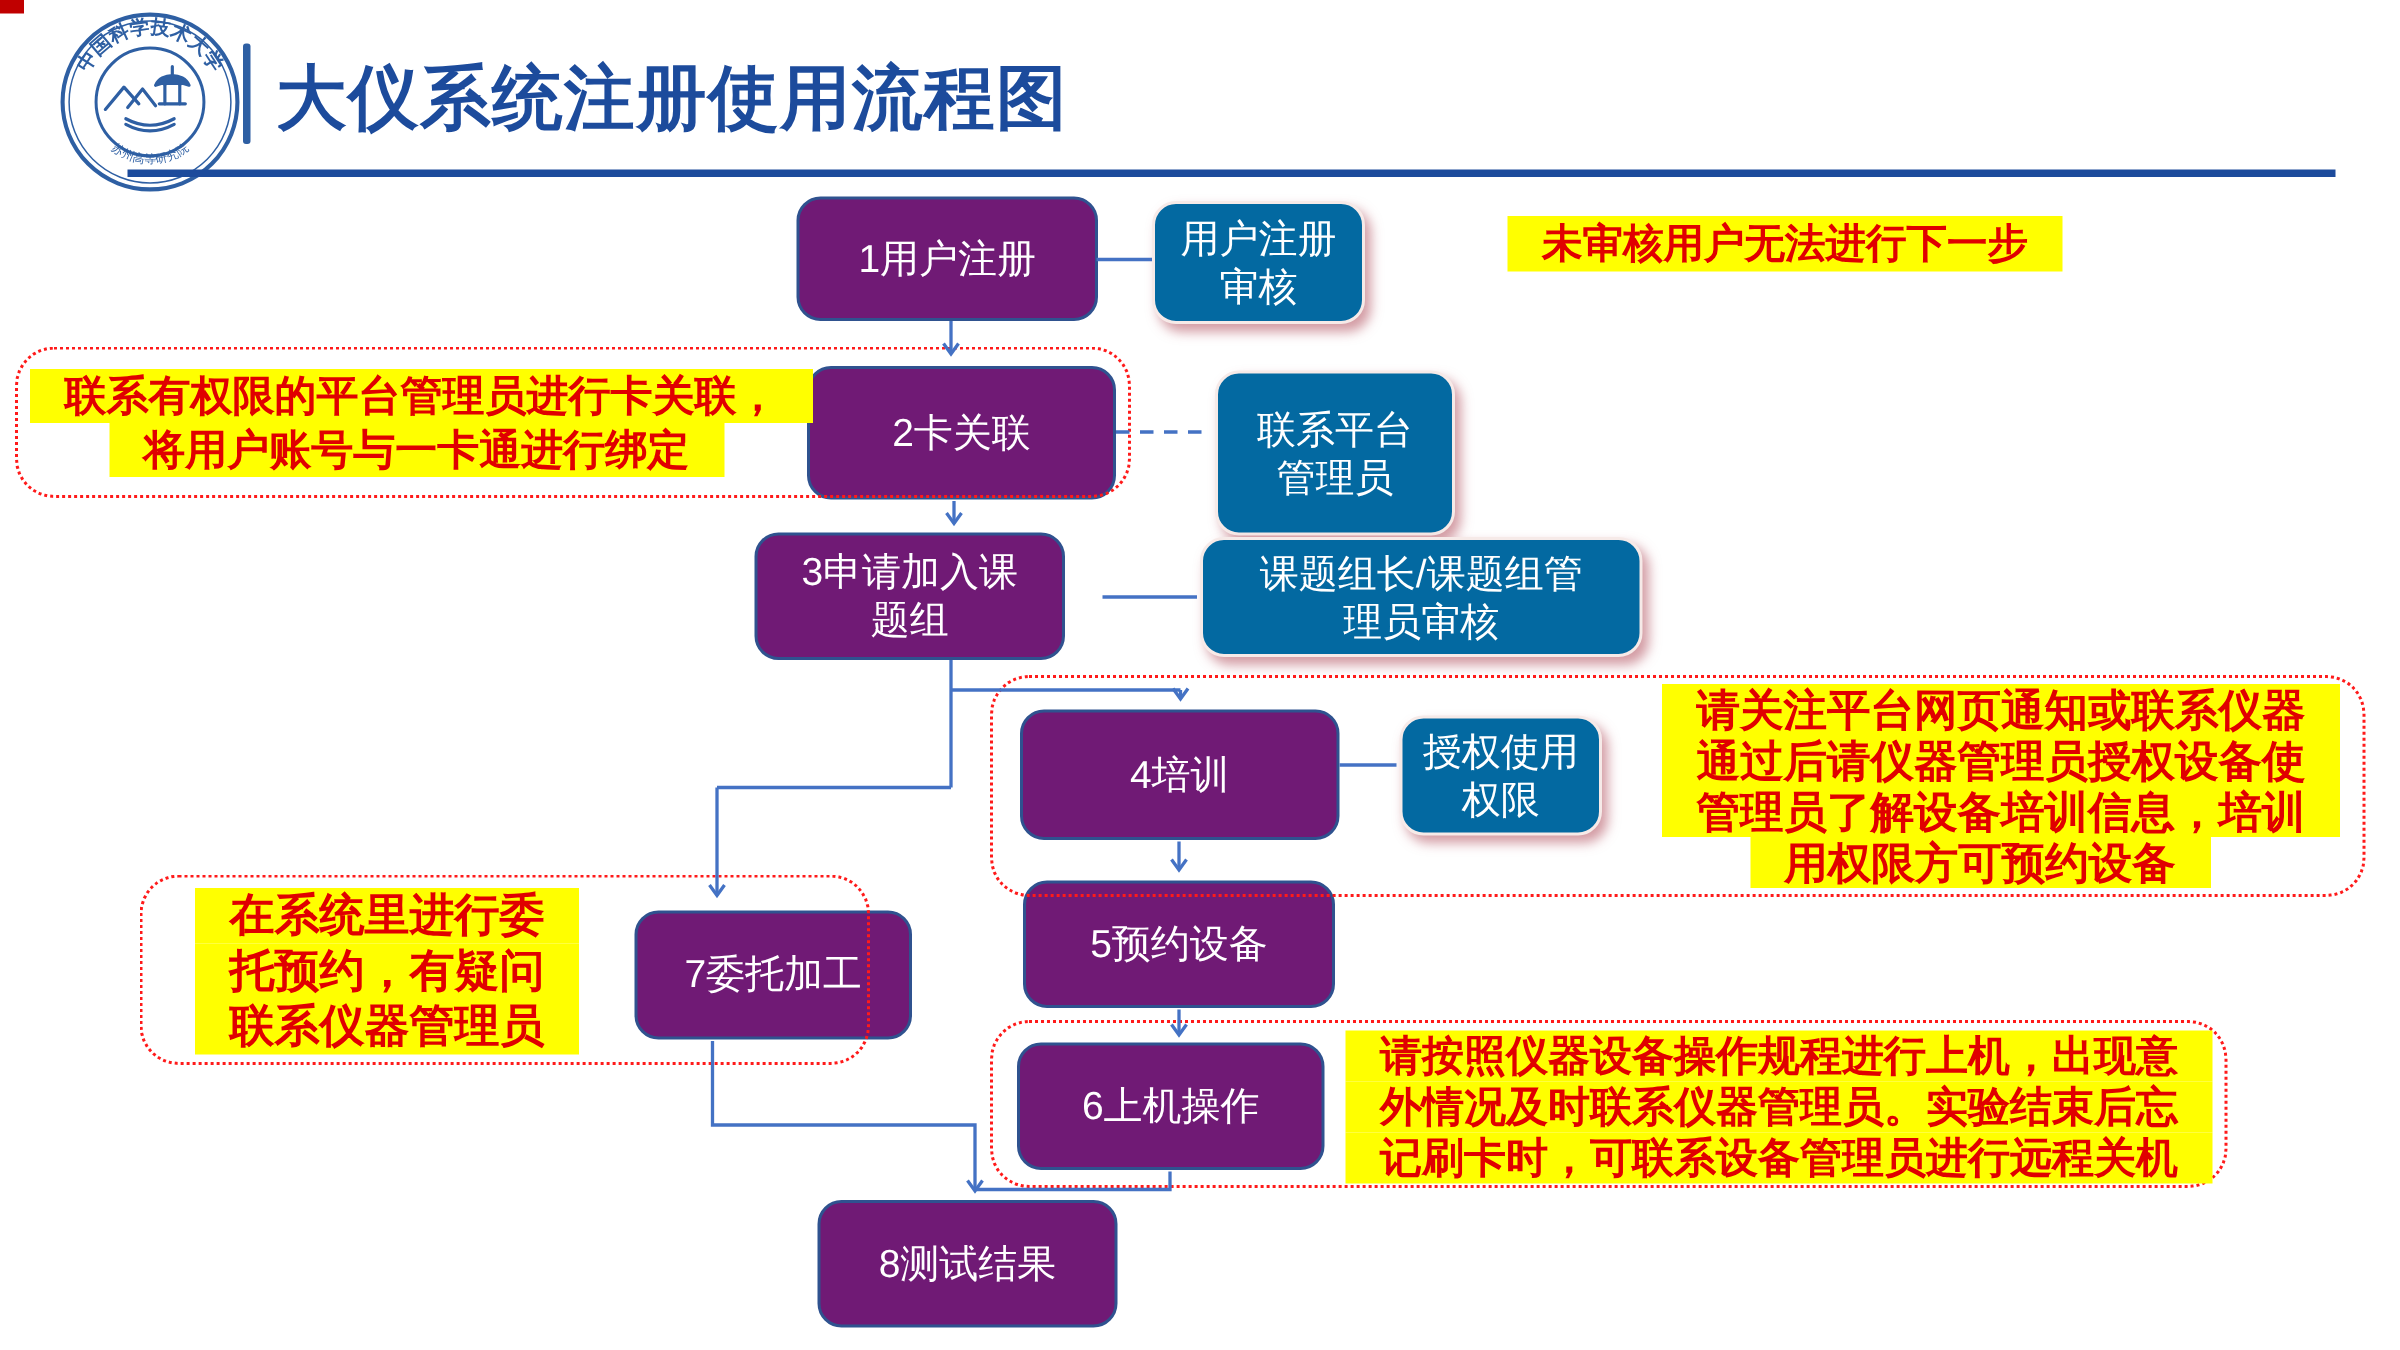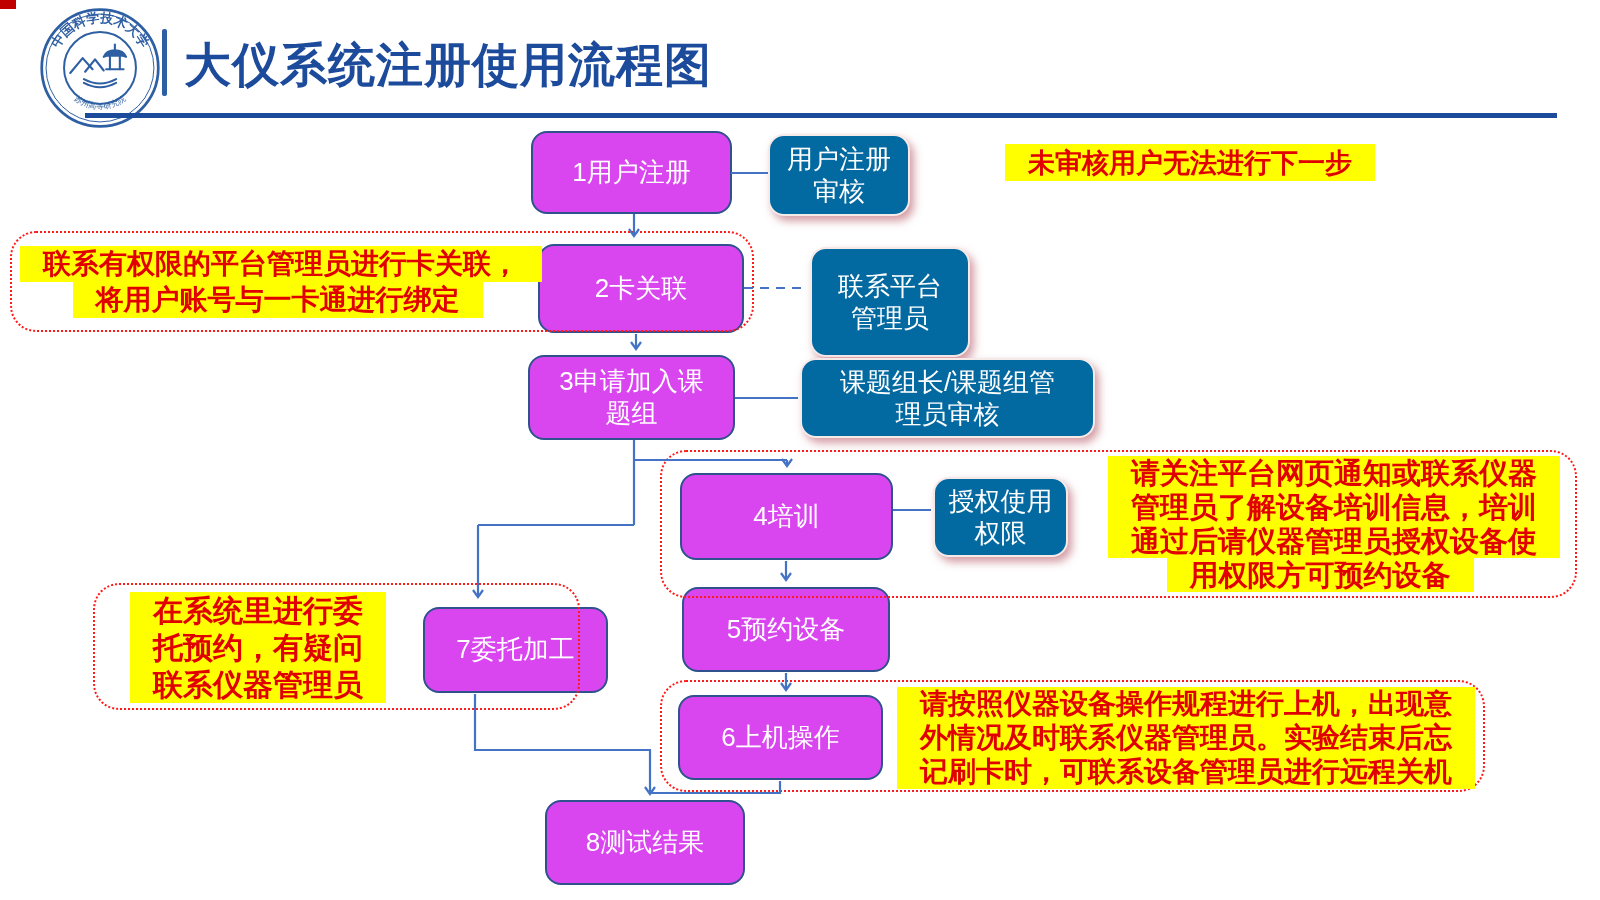--- a/index.html
+++ b/index.html
@@ -8,21 +8,21 @@
   .abs{position:absolute;}
 
   
   #corner-mark{left:0;top:0;width:16px;height:9px;background:#c00000;z-index:5;}
   #page-title{left:184px;top:34px;font-size:47px;font-weight:bold;color:#1c4b9c;
               letter-spacing:1px;z-index:5;white-space:nowrap;}
   #header-divider-bar{left:162px;top:29px;width:5px;height:67px;background:#2e5fa3;border-radius:2px;z-index:5;}
   #header-rule{left:85px;top:113px;width:1472px;height:5px;background:#1c4b9c;z-index:5;}
 
   
-  .bluebox{background:#d946ef;border:2.5px solid #2f528f;border-radius:16px;color:#ffffff;
+  .bluebox{background:#701a75;border:2.5px solid #2f528f;border-radius:16px;color:#ffffff;
            display:flex;flex-direction:column;justify-content:center;align-items:center;
            font-size:26px;z-index:10;box-sizing:border-box;}
   .bline{display:block;text-align:center;line-height:1.2;white-space:nowrap;}
 
   
   .redbox{background:#0369a1;border:2.5px solid #f6eae8;border-radius:16px;color:#ffffff;
           display:flex;flex-direction:column;justify-content:center;align-items:center;
           font-size:26px;z-index:10;box-sizing:border-box;
           box-shadow:4px 5px 8px rgba(175,75,90,0.55);}
   .rline{display:block;text-align:center;line-height:1.25;white-space:nowrap;}
@@ -80,21 +80,21 @@
 <div class="abs dotted" style="left:660px;top:450px;width:917px;height:148px;"></div>
 <div class="abs dotted" style="left:93px;top:583px;width:487px;height:127px;"></div>
 <div class="abs dotted" style="left:660px;top:680px;width:825px;height:112px;"></div>
 
 <div class="abs bluebox" style="left:531px;top:131px;width:201px;height:83px;">
   <span class="bline">1用户注册</span>
 </div>
 <div class="abs bluebox" style="left:538px;top:244px;width:206px;height:89px;">
   <span class="bline">2卡关联</span>
 </div>
-<div class="abs bluebox" style="left:528px;top:355px;width:207px;height:85px;">
+<div class="abs bluebox" style="left:503px;top:355px;width:207px;height:85px;">
   <span class="bline">3申请加入课</span>
   <span class="bline">题组</span>
 </div>
 <div class="abs bluebox" style="left:680px;top:473px;width:213px;height:87px;">
   <span class="bline">4培训</span>
 </div>
 <div class="abs bluebox" style="left:682px;top:587px;width:208px;height:85px;">
   <span class="bline">5预约设备</span>
 </div>
 <div class="abs bluebox" style="left:678px;top:695px;width:205px;height:85px;">
@@ -126,22 +126,22 @@
 
 <div class="abs note" style="left:1005px;top:144px;font-size:27px;line-height:37px;">
   <span class="n-line">未审核用户无法进行下一步</span>
 </div>
 <div class="abs note" style="left:20px;top:246px;width:515px;font-size:28px;line-height:36px;">
   <span class="n-line">联系有权限的平台管理员进行卡关联，</span>
   <span class="n-line">将用户账号与一卡通进行绑定</span>
 </div>
 <div class="abs note" style="left:1108px;top:456px;width:424px;font-size:29px;line-height:34px;">
   <span class="n-line">请关注平台网页通知或联系仪器</span>
+  <span class="n-line">通过后请仪器管理员授权设备使</span>
   <span class="n-line">管理员了解设备培训信息，培训</span>
-  <span class="n-line">通过后请仪器管理员授权设备使</span>
   <span class="n-line">用权限方可预约设备</span>
 </div>
 <div class="abs note" style="left:130px;top:592px;width:228px;font-size:30px;line-height:37px;">
   <span class="n-line">在系统里进行委</span>
   <span class="n-line">托预约，有疑问</span>
   <span class="n-line">联系仪器管理员</span>
 </div>
 <div class="abs note" style="left:891px;top:687px;width:590px;font-size:28px;line-height:34px;">
   <span class="n-line">请按照仪器设备操作规程进行上机，出现意</span>
   <span class="n-line">外情况及时联系仪器管理员。实验结束后忘</span>

